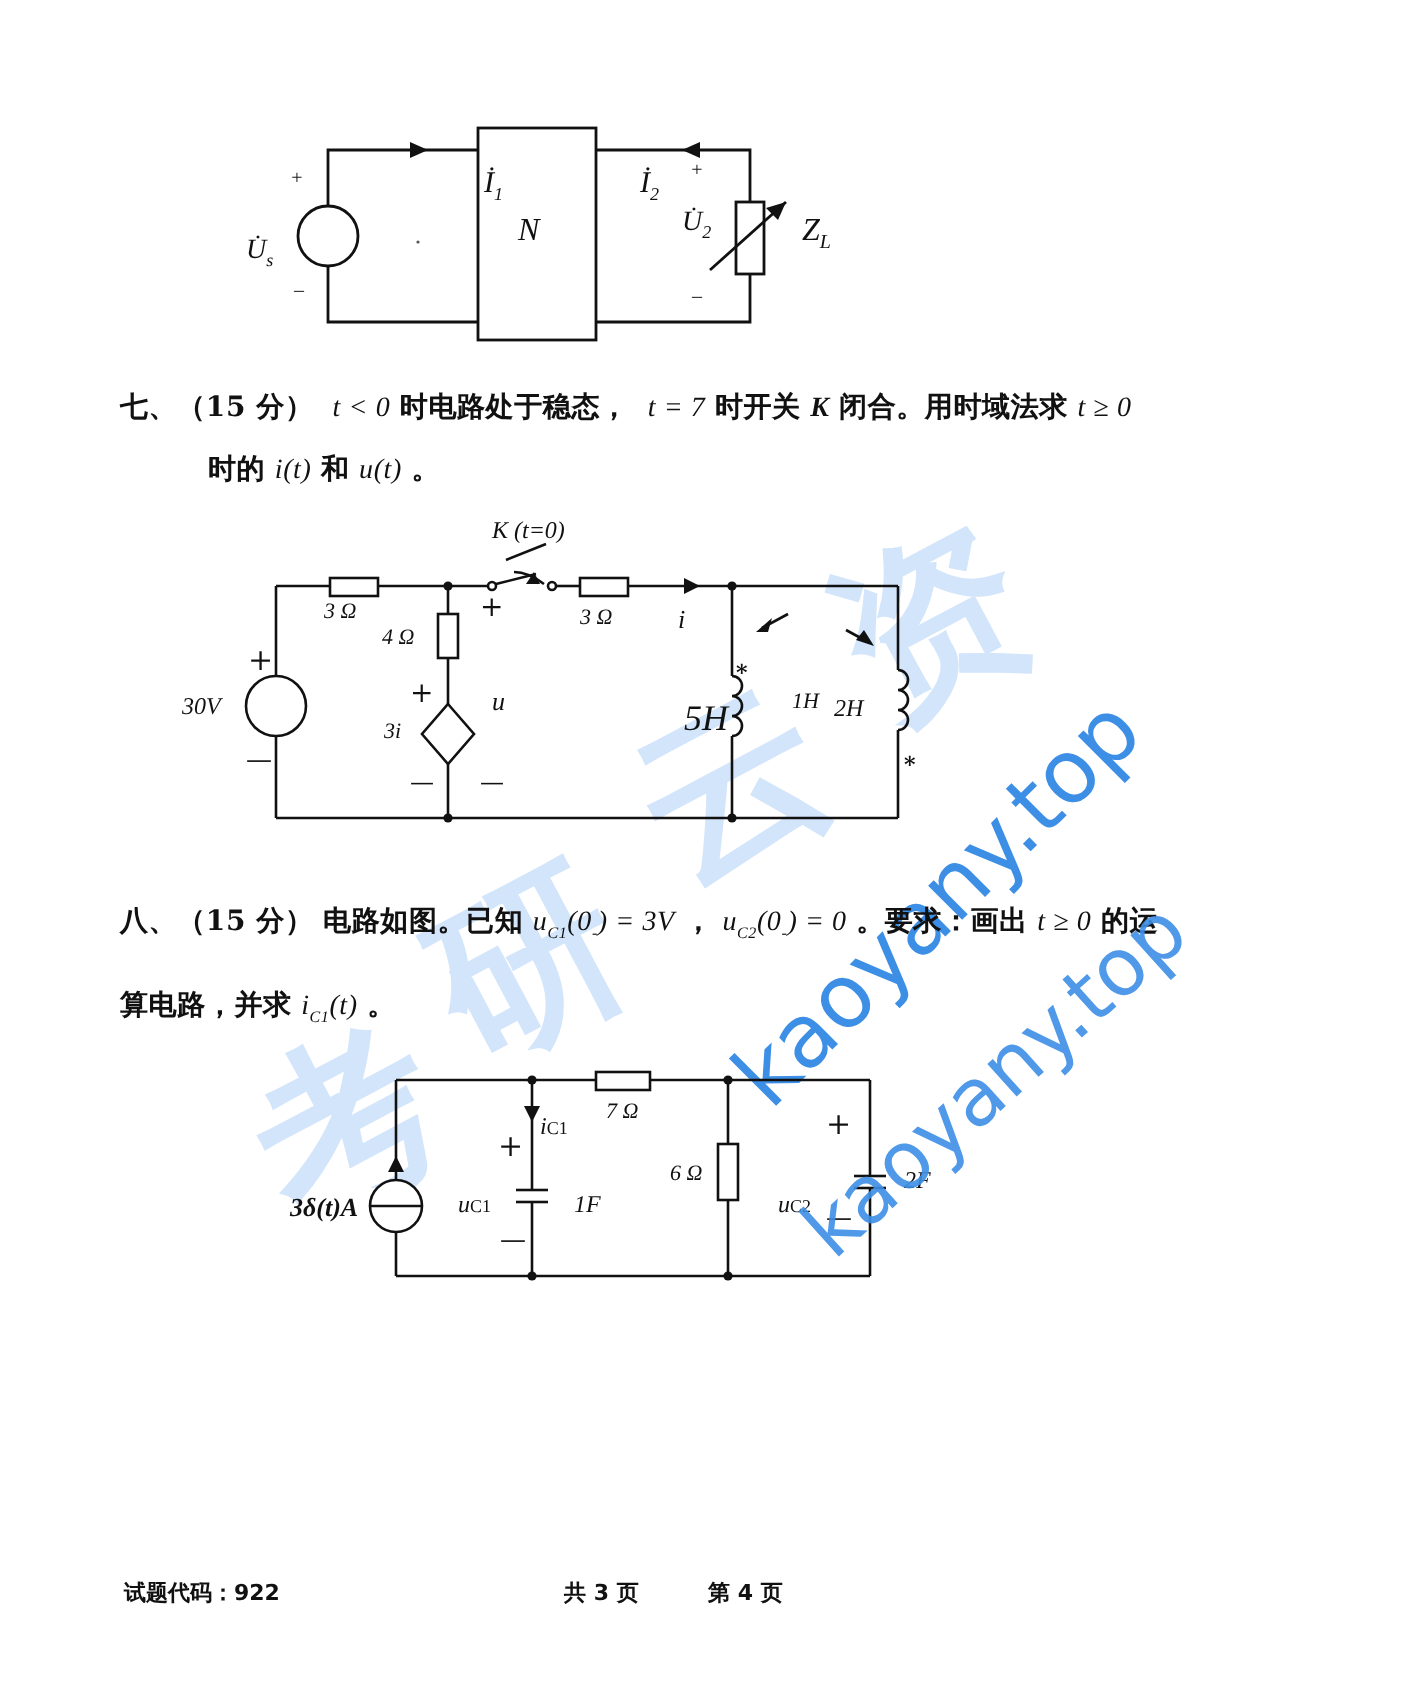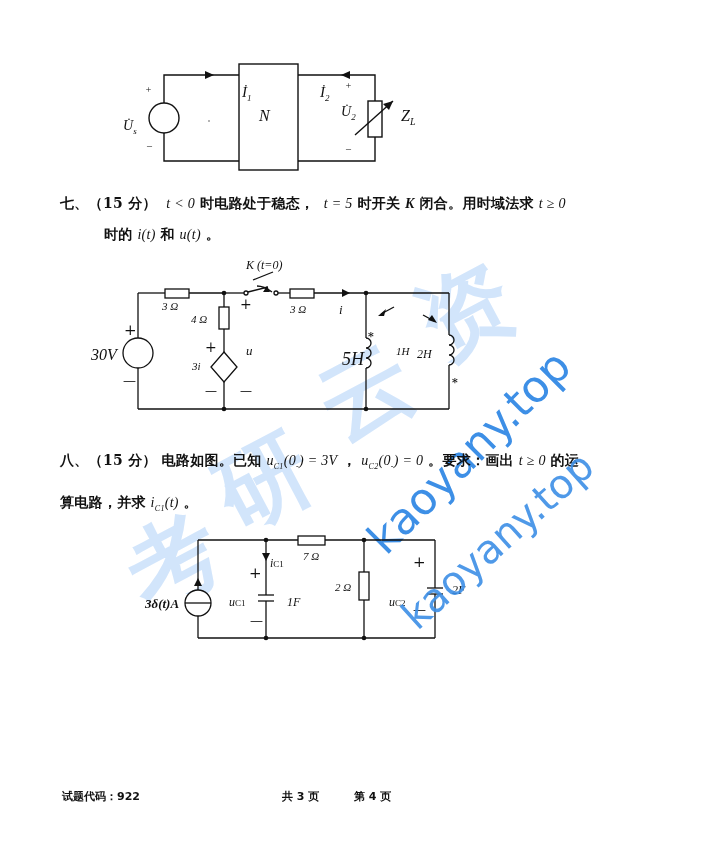--- a/index.html
+++ b/index.html
@@ -66,21 +66,21 @@
 </div>
 <div class="abs it" style="left:346px;top:143px;font-size:10px;z-index:2;">–</div>
 <div class="abs it" style="left:401px;top:107px;font-size:16px;z-index:2;">
   <span>Z</span><sub style="font-size:10px;">L</sub>
 </div>
 
 <div class="q-line" style="left:60px;top:195px;z-index:2;">
   <b>七、</b><b>（15 分）</b>
   &nbsp;<span class="it">t &lt; 0</span>
   <b>时电路处于稳态，</b>
-  &nbsp;<span class="it">t = 5</span>
+  &nbsp;<span class="it">t = 7</span>
   <b>时开关</b>
   <b class="it">K</b>
   <b>闭合。用时域法求</b>
   <span class="it">t ≥ 0</span>
 </div>
 <div class="q-line" style="left:92px;top:226px;z-index:2;padding-left:12px;">
   <b>时的</b>
   <span class="it">i(t)</span>
   <b>和</b>
   <span class="it">u(t)</span>
@@ -140,21 +140,21 @@
   <circle cx="366" cy="409" r="2.3" fill="#111"></circle>
 </svg>
 
 <div class="abs it" style="left:246px;top:258px;font-size:12px;z-index:2;">K (t=0)</div>
 <div class="abs it" style="left:162px;top:300px;font-size:11px;z-index:2;">3 Ω</div>
 <div class="abs it" style="left:191px;top:313px;font-size:11px;z-index:2;">4 Ω</div>
 <div class="abs it" style="left:290px;top:303px;font-size:11px;z-index:2;">3 Ω</div>
 <div class="abs" style="left:240px;top:296px;font-size:14px;z-index:2;">+</div>
 <div class="abs it" style="left:339px;top:302px;font-size:13px;z-index:2;">i</div>
 <div class="abs" style="left:124px;top:321px;font-size:15px;z-index:2;">+</div>
-<div class="abs it" style="left:91px;top:346px;font-size:16px;z-index:2;">30V</div>
+<div class="abs it" style="left:91px;top:346px;font-size:12px;z-index:2;">30V</div>
 <div class="abs" style="left:123px;top:373px;font-size:13px;z-index:2;">—</div>
 <div class="abs" style="left:205px;top:339px;font-size:14px;z-index:2;">+</div>
 <div class="abs it" style="left:192px;top:360px;font-size:11px;z-index:2;">3i</div>
 <div class="abs" style="left:205px;top:384px;font-size:12px;z-index:2;">—</div>
 <div class="abs it" style="left:246px;top:343px;font-size:13px;z-index:2;">u</div>
 <div class="abs" style="left:240px;top:384px;font-size:12px;z-index:2;">—</div>
 <div class="abs it" style="left:396px;top:305px;font-size:11px;z-index:2;margin-top:40px;">1H</div>
 <div class="abs" style="left:368px;top:330px;font-size:11px;font-weight:bold;z-index:2;">*</div>
 <div class="abs it" style="left:342px;top:349px;font-size:18px;z-index:2;">5H</div>
 <div class="abs it" style="left:417px;top:347px;font-size:12px;z-index:2;">2H</div>
@@ -217,21 +217,21 @@
 <div class="abs it" style="left:270px;top:556px;font-size:12px;z-index:2;">
   <span>i</span><span style="font-size:9px;font-style:normal;">C1</span>
 </div>
 <div class="abs" style="left:249px;top:564px;font-size:15px;z-index:2;">+</div>
 <div class="abs it" style="left:229px;top:595px;font-size:12px;z-index:2;">
   <span>u</span><span style="font-size:9px;font-style:normal;">C1</span>
 </div>
 <div class="abs it" style="left:287px;top:595px;font-size:12px;z-index:2;">1F</div>
 <div class="abs" style="left:250px;top:613px;font-size:13px;z-index:2;">—</div>
 <div class="abs it" style="left:303px;top:550px;font-size:11px;z-index:2;">7 Ω</div>
-<div class="abs it" style="left:335px;top:581px;font-size:11px;z-index:2;">2 Ω</div>
+<div class="abs it" style="left:335px;top:581px;font-size:11px;z-index:2;">6 Ω</div>
 <div class="abs" style="left:413px;top:553px;font-size:15px;z-index:2;">+</div>
 <div class="abs it" style="left:389px;top:583px;font-size:12px;z-index:2;margin-top:12px;">
   <span>u</span><span style="font-size:9px;font-style:normal;">C2</span>
 </div>
 <div class="abs it" style="left:452px;top:583px;font-size:12px;z-index:2;">2F</div>
 <div class="abs" style="left:413px;top:602px;font-size:13px;z-index:2;">—</div>
 
 <div class="wm" style="left:0;top:0;width:714px;height:851px;z-index:3;">
   <div class="abs" style="left:408px;top:598px;font-size:40px;color:#3d8fe6;opacity:0.9;transform:rotate(-42deg);transform-origin:left center;font-family:'DejaVu Sans',sans-serif;">kaoyany.top</div>
 </div>

